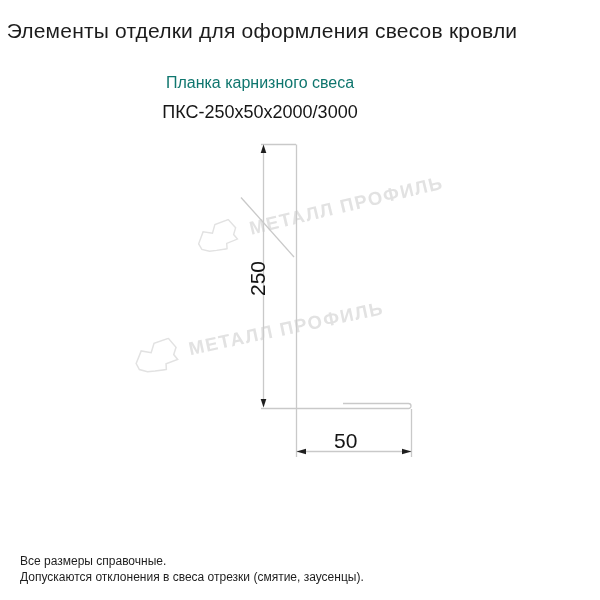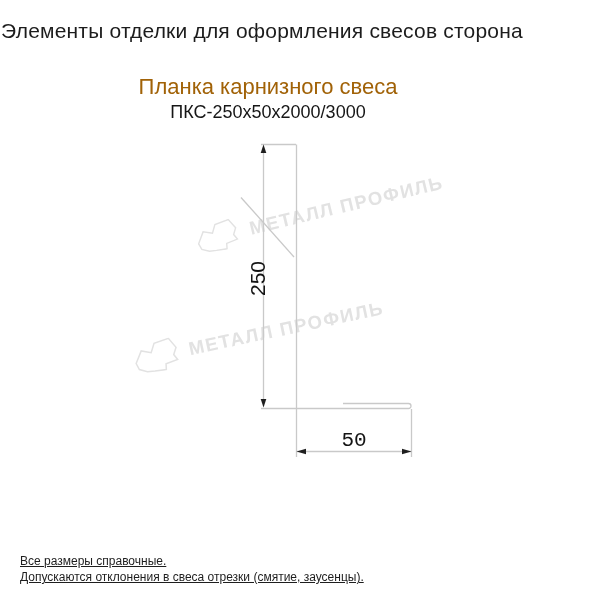--- a/index.html
+++ b/index.html
@@ -7,39 +7,39 @@
     position:relative;width:600px;height:600px;background:#fff;overflow:hidden;
     font-family:"Liberation Sans",sans-serif;color:#1b1b1b;
   }
   .abs{position:absolute;}
   .page-title{
     top:19px;left:0;width:524px;text-align:center;
     font-size:21px;letter-spacing:.2px;color:#1c1c1c;z-index:3;
   }
   .subtitle{
     top:74px;left:0;width:520px;text-align:center;
-    font-size:22px;color:#a16207;z-index:3;padding-left:8px;
+    font-size:16px;color:#0f766e;z-index:3;
   }
   .model{
     top:102px;left:0;width:520px;text-align:center;
-    font-size:18px;color:#161616;z-index:3;padding-left:8px;
+    font-size:18px;color:#161616;z-index:3;
   }
   .face-label{
     top:183px;left:178px;width:66px;text-align:center;
     font-size:13px;line-height:14px;color:#1b1b1b;z-index:3;
   }
   .dim-250{
     top:268px;left:230px;width:52px;height:21px;text-align:center;
     font-size:21px;color:#141414;transform:rotate(-90deg);z-index:3;
   }
   .dim-50{
-    top:429px;left:334px;width:40px;text-align:center;
-    font-size:21px;color:#141414;z-index:3;font-family:Liberation Mono, monospace;
+    top:429px;left:334px;width:40px;
+    font-size:21px;color:#141414;z-index:3;
   }
-  .footer-note{left:20px;font-size:12px;color:#1e1e1e;z-index:3;text-decoration:underline;}
+  .footer-note{left:20px;font-size:12px;color:#1e1e1e;z-index:3;}
   .footer-note.n1{top:554px;}
   .footer-note.n2{top:570px;}
   .wm{
     display:flex;align-items:center;gap:7px;z-index:1;
     color:#e2e2e2;font-weight:bold;font-size:18.5px;letter-spacing:1.5px;
     white-space:nowrap;transform-origin:left top;
   }
   .wm1{top:228px;left:189px;transform:rotate(-13.5deg);}
   .wm2{top:346px;left:128px;transform:rotate(-12deg);}
   .drawing-svg{top:0;left:0;z-index:2;}
@@ -81,21 +81,21 @@
       <path d="M241 197.5 L294 257"></path>
     </g>
     <g fill="#1f1f1f" stroke="none">
       <path d="M263.5 144.5 L260.7 153 L266.3 153 Z"></path>
       <path d="M263.5 407.5 L260.7 399 L266.3 399 Z"></path>
       <path d="M296.5 451.5 L306 448.7 L306 454.3 Z"></path>
       <path d="M411.5 451.5 L402 448.7 L402 454.3 Z"></path>
     </g>
   </svg>
 
-  <div class="abs page-title">Элементы отделки для оформления свесов сторона</div>
+  <div class="abs page-title">Элементы отделки для оформления свесов кровли</div>
   <div class="abs subtitle">Планка карнизного свеса</div>
   <div class="abs model">ПКС-250х50х2000/3000</div>
 
 
   <div class="abs dim-250">250</div>
   <div class="abs dim-50">50</div>
 
   <div class="abs footer-note n1">Все размеры справочные.</div>
   <div class="abs footer-note n2">Допускаются отклонения в свеса отрезки (смятие, заусенцы).</div>
 

